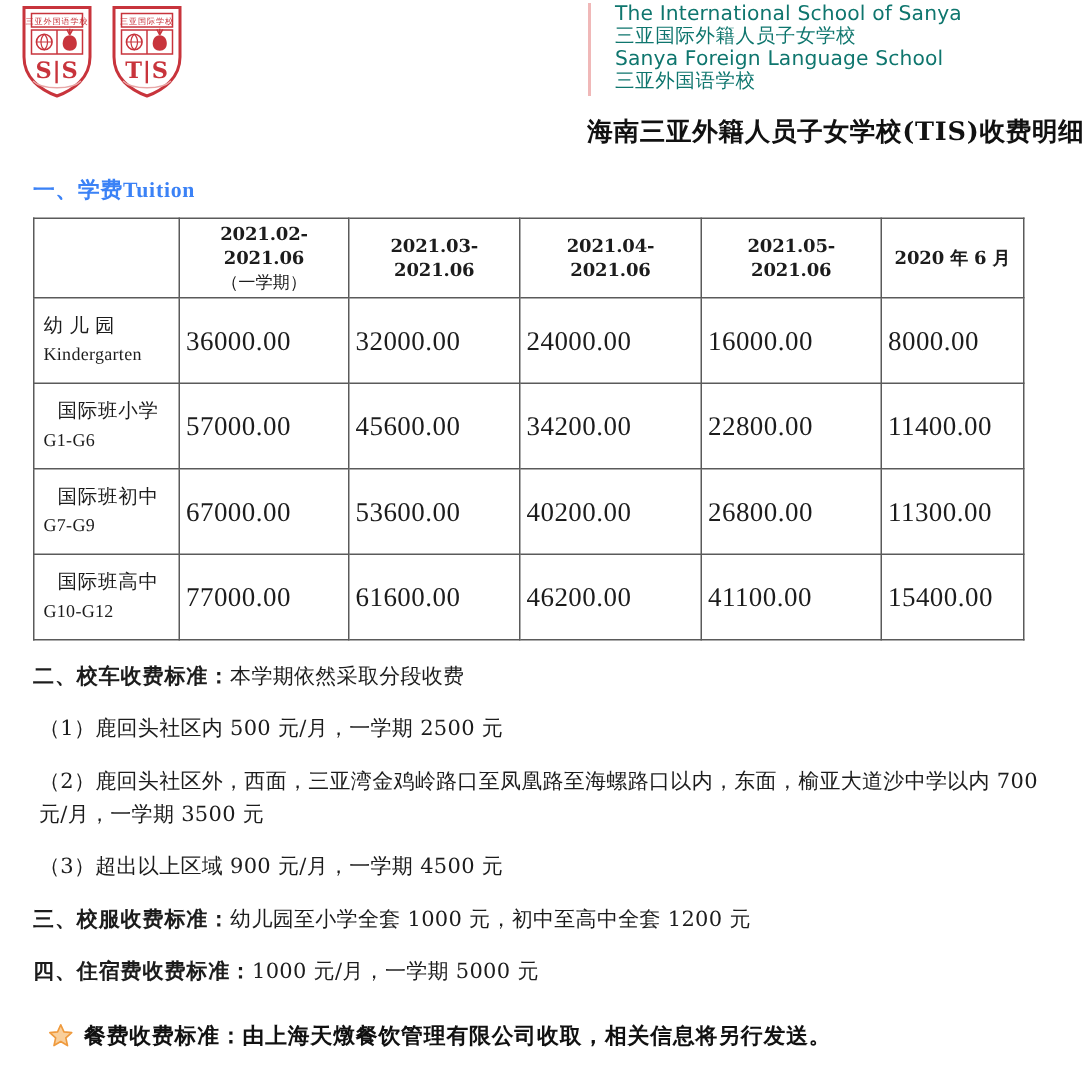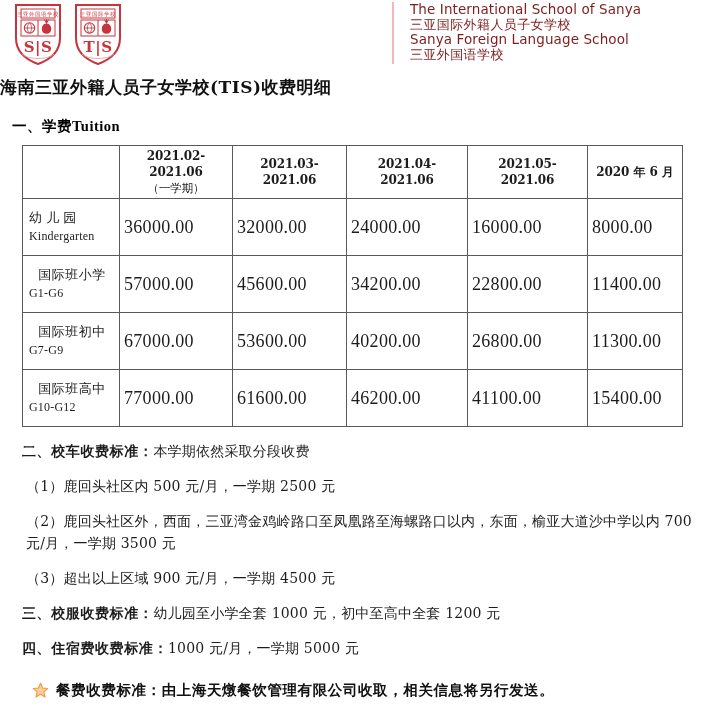--- a/index.html
+++ b/index.html
@@ -39,47 +39,47 @@
   .school-block {
     position: absolute;
     left: 392px;
     top: 2px;
     padding-left: 16px;
     border-left: 2px solid #f0b8b8;
     height: 62px;
     box-sizing: border-box;
   }
   .school-block div {
-    color: #7f1d1d;
+    color: #0f766e;
     font-family: "DejaVu Sans", sans-serif;
     line-height: 15px;
     white-space: nowrap;
   }
   .sl-en { font-size: 13.5px; letter-spacing: .1px; }
   .sl-cn { font-size: 13px; letter-spacing: .4px; }
 
   
   .doc-title {
-    text-align: left;
+    text-align: right;
     font-size: 17px;
     font-weight: bold;
     font-family: "DejaVu Serif", "Liberation Serif", serif;
     letter-spacing: .5px;
     margin-top: 6px;
     color: #111;
   }
 
   
   .sec-heading {
     font-size: 14.5px;
     font-weight: bold;
     font-family: "DejaVu Serif", serif;
-    margin: 18px 0 0 12px;
+    margin: 18px 0 0 22px;
     letter-spacing: .5px;
-    color: #000000;
+    color: #3b82f6;
   }
   .sec-heading .en {
     font-family: "Liberation Serif", serif;
     font-weight: bold;
   }
 
   
   table.fee {
     border-collapse: collapse;
     margin: 9px 0 0 22px;

